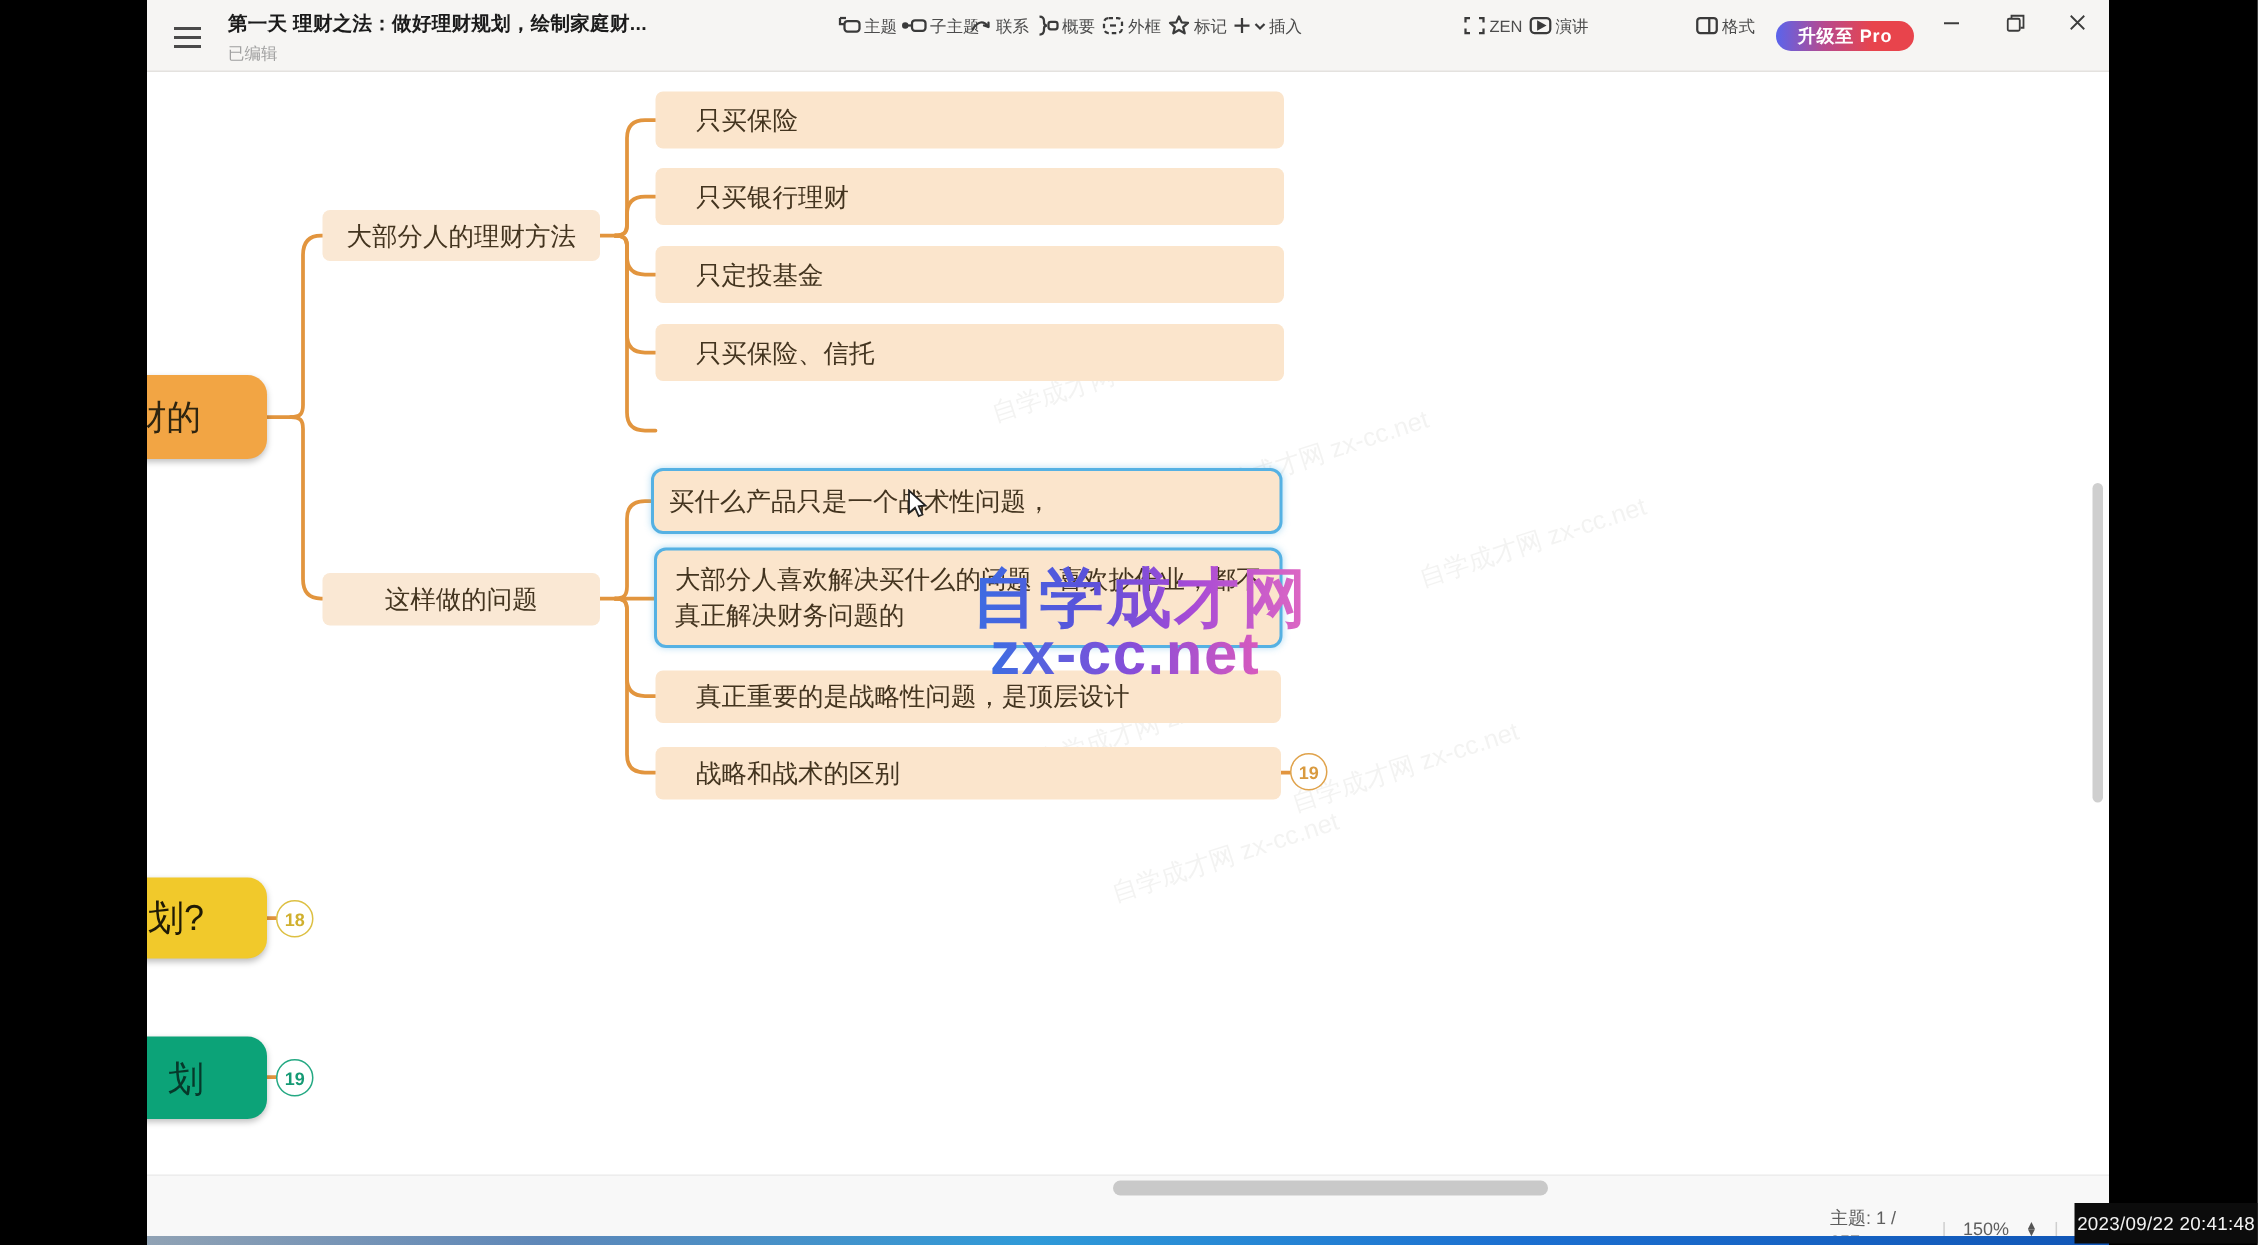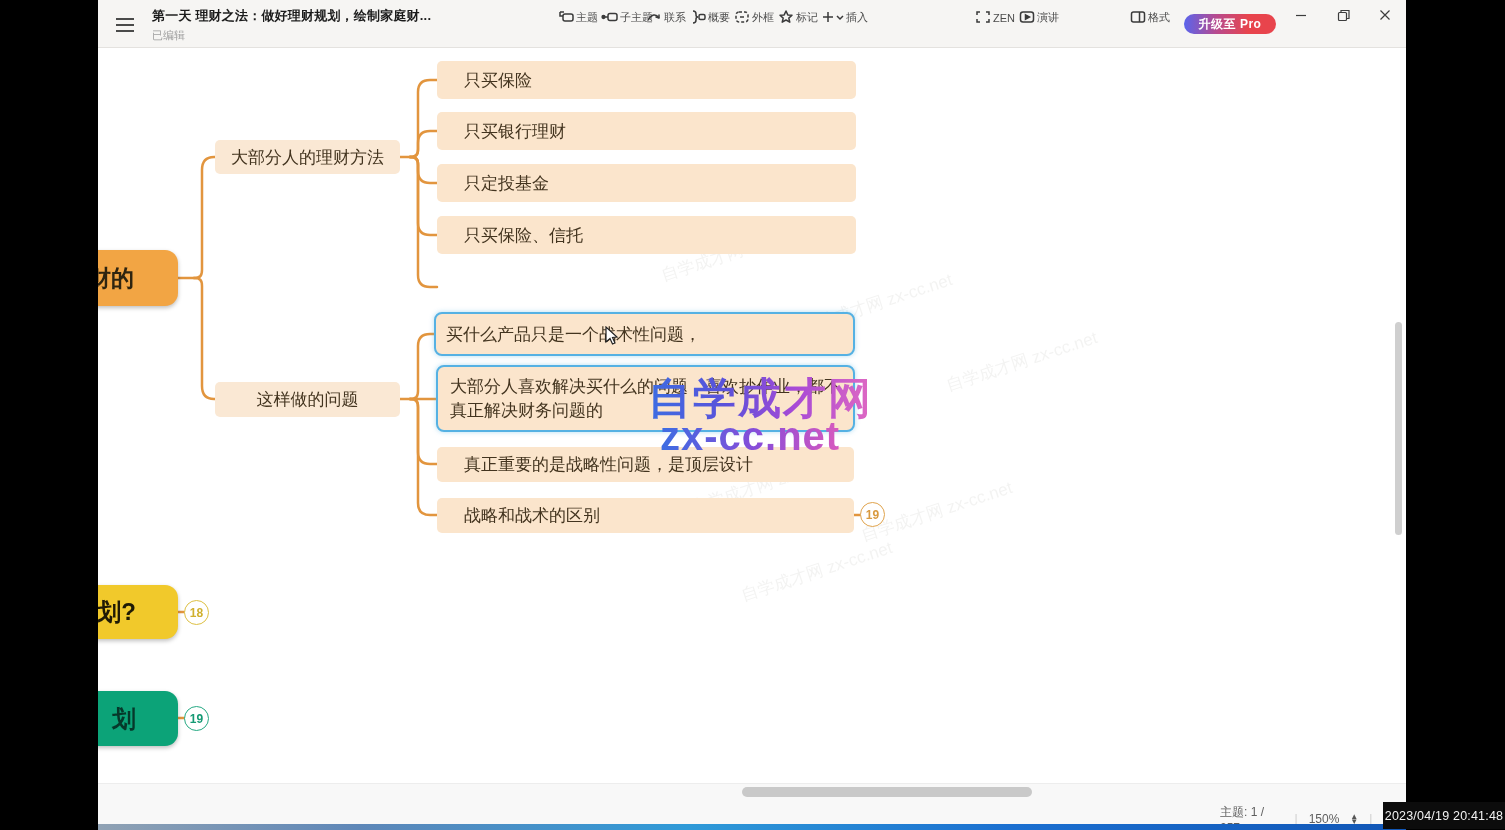--- a/index.html
+++ b/index.html
@@ -36,21 +36,21 @@
 
   
   .node { position:absolute; z-index:2; color:#43341f; font-size:17px;
     display:flex; align-items:center; }
   .leaf { left:339px; width:419px; height:38px; background:#fbe5cc;
     border-radius:5px; padding-left:27px; }
   .branch { left:117px; width:185px; background:#fae8d4; border-radius:5px;
     justify-content:center; }
   .sel { border:2px solid #55b1e3; border-radius:8px; background:#fbe5cc;
     box-shadow:0 0 5px rgba(85,177,227,.45); }
-  .bignode { border-radius:13px; font-weight:bold; justify-content:flex-end;
+  .bignode { border-radius:13px; font-weight:normal; justify-content:flex-end;
     box-shadow:0 2px 4px rgba(0,0,0,.25); }
 
   .badge { position:absolute; z-index:3; width:25px; height:25px; border-radius:50%;
     background:#fff; display:flex; align-items:center; justify-content:center;
     font-size:12px;font-weight:bold; }
   .badge.orange { border:1.5px solid #e0a34c; color:#d99a3f; }
   .badge.yellow { border:1.5px solid #ddc043; color:#d0b02e; }
   .badge.green  { border:1.5px solid #25a983; color:#159a74; }
 
   svg.wires { position:absolute; left:0; top:0; z-index:1; }
@@ -328,13 +328,13 @@
           <span>▲</span>
           <span>▼</span>
         </span>
       <span class="sep">|</span>
       <span>大纲</span>
     </div>
   </div>
   <div class="bluestrip"></div>
 </div>
 
-<div class="timestamp">2023/04/19 20:41:48</div>
+<div class="timestamp">2023/09/22 20:41:48</div>
 
 </body></html>

